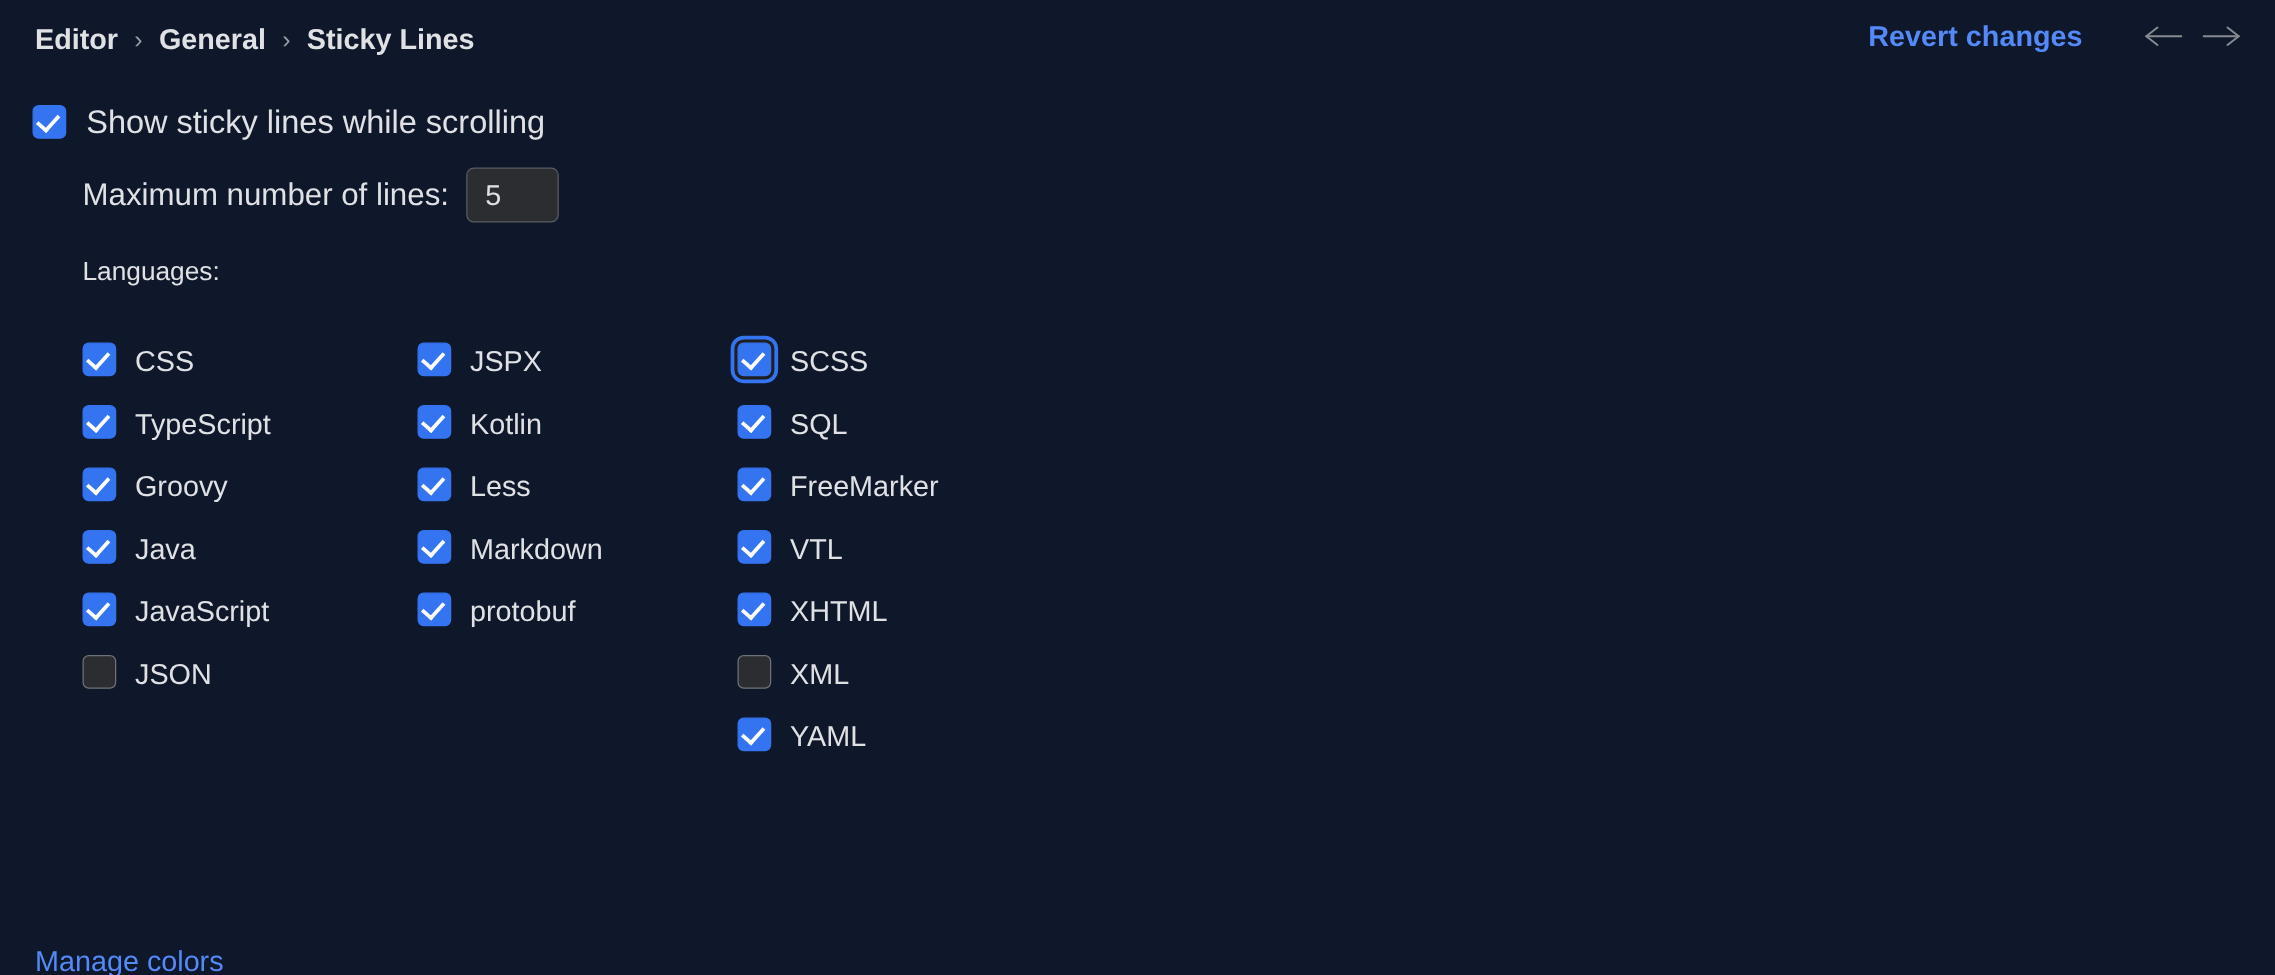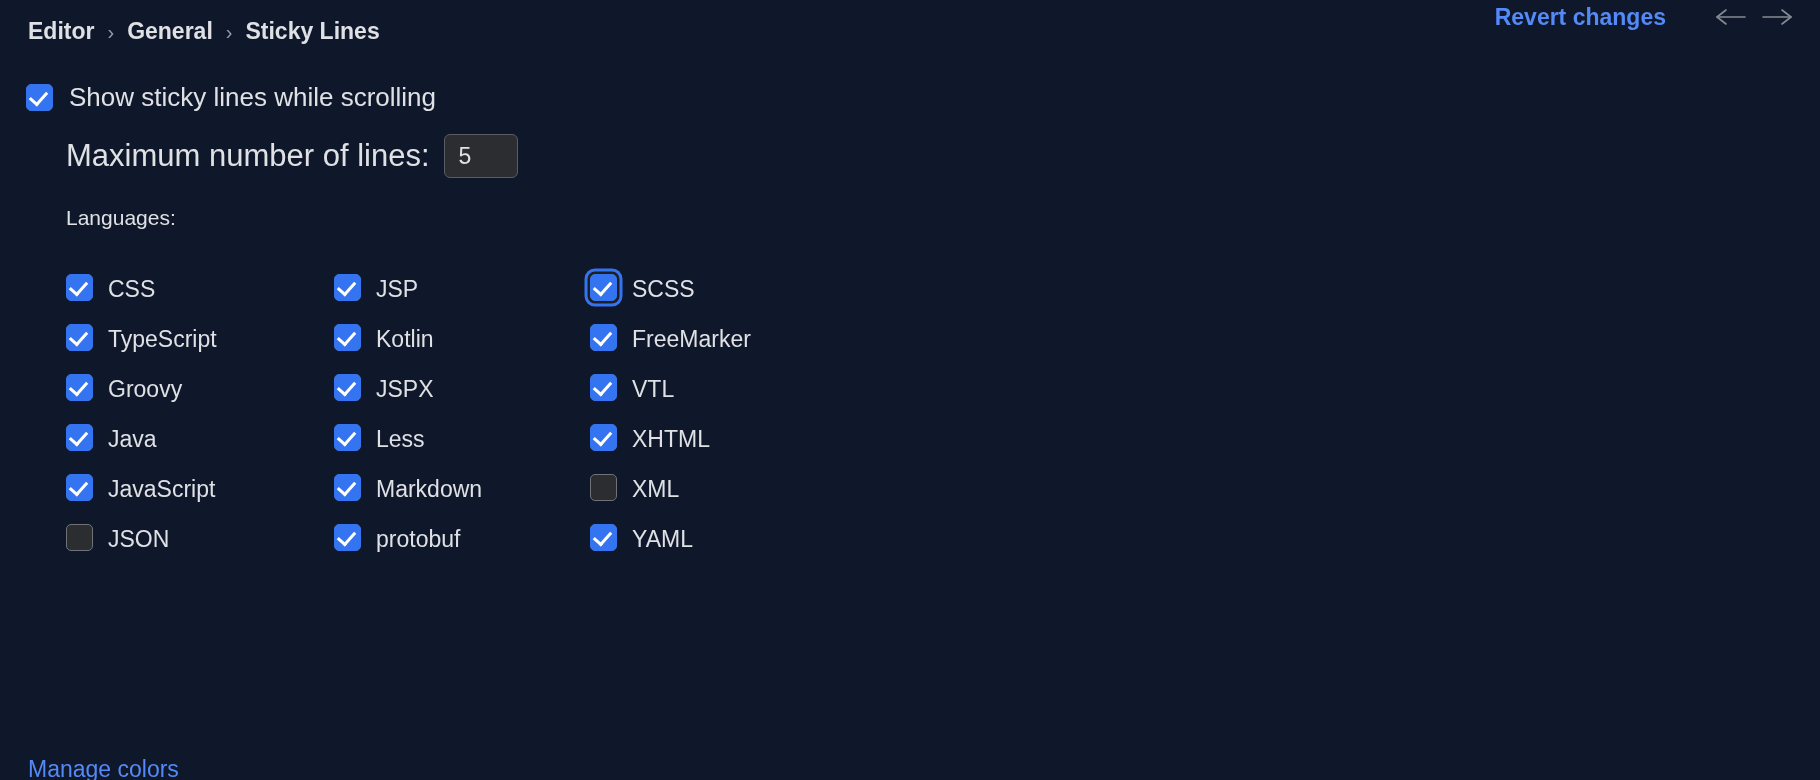--- a/index.html
+++ b/index.html
@@ -46,21 +46,21 @@
     color: #9a9da3;
     font-weight: normal;
     font-size: 20px;
     padding: 0 13px;
     line-height: 1;
   }
 
   .header-right {
     position: absolute;
     right: 20px;
-    top: 0;
+    top: 12px;
     display: flex;
     align-items: center;
   }
   .revert-link {
     font-size: 23px;
     font-weight: bold;
     color: #548af7;
     cursor: pointer;
     white-space: nowrap;
     margin-right: 42px;
@@ -94,21 +94,21 @@
 
   .row-max {
     position: absolute;
     left: 66px;
     top: 68px;
     display: flex;
     align-items: center;
     gap: 14px;
   }
   .row-max .label {
-    font-size: 31px;
+    font-size: 25px;
     color: #dfe1e5;
     white-space: nowrap;
   }
   .num-input {
     width: 74px;
     height: 44px;
     background: #2b2d30;
     border: 1px solid #5a5d63;
     border-radius: 6px;
     color: #dfe1e5;
@@ -280,33 +280,27 @@
           <div class="cb-row">
             <span class="cbox off"></span>
             <span class="cb-label">JSON</span>
           </div>
         </div>
       <div class="col col-2">
           <div class="cb-row">
             <span class="cbox on">
               <span class="tick"></span>
             </span>
-            <span class="cb-label">JSP</span>
+            <span class="cb-label">JSPX</span>
           </div>
           <div class="cb-row">
             <span class="cbox on">
               <span class="tick"></span>
             </span>
             <span class="cb-label">Kotlin</span>
-          </div>
-          <div class="cb-row">
-            <span class="cbox on">
-              <span class="tick"></span>
-            </span>
-            <span class="cb-label">JSPX</span>
           </div>
           <div class="cb-row">
             <span class="cbox on">
               <span class="tick"></span>
             </span>
             <span class="cb-label">Less</span>
           </div>
           <div class="cb-row">
             <span class="cbox on">
               <span class="tick"></span>
@@ -319,20 +313,26 @@
             </span>
             <span class="cb-label">protobuf</span>
           </div>
         </div>
       <div class="col col-3">
           <div class="cb-row">
             <span class="cbox on focused">
               <span class="tick"></span>
             </span>
             <span class="cb-label">SCSS</span>
+          </div>
+          <div class="cb-row">
+            <span class="cbox on">
+              <span class="tick"></span>
+            </span>
+            <span class="cb-label">SQL</span>
           </div>
           <div class="cb-row">
             <span class="cbox on">
               <span class="tick"></span>
             </span>
             <span class="cb-label">FreeMarker</span>
           </div>
           <div class="cb-row">
             <span class="cbox on">
               <span class="tick"></span>

